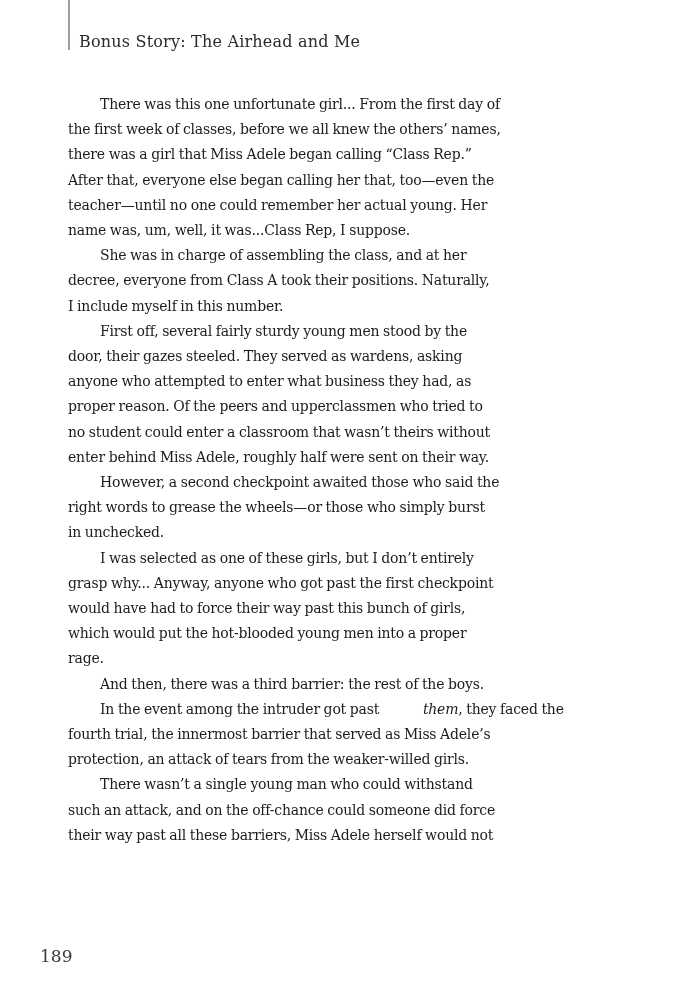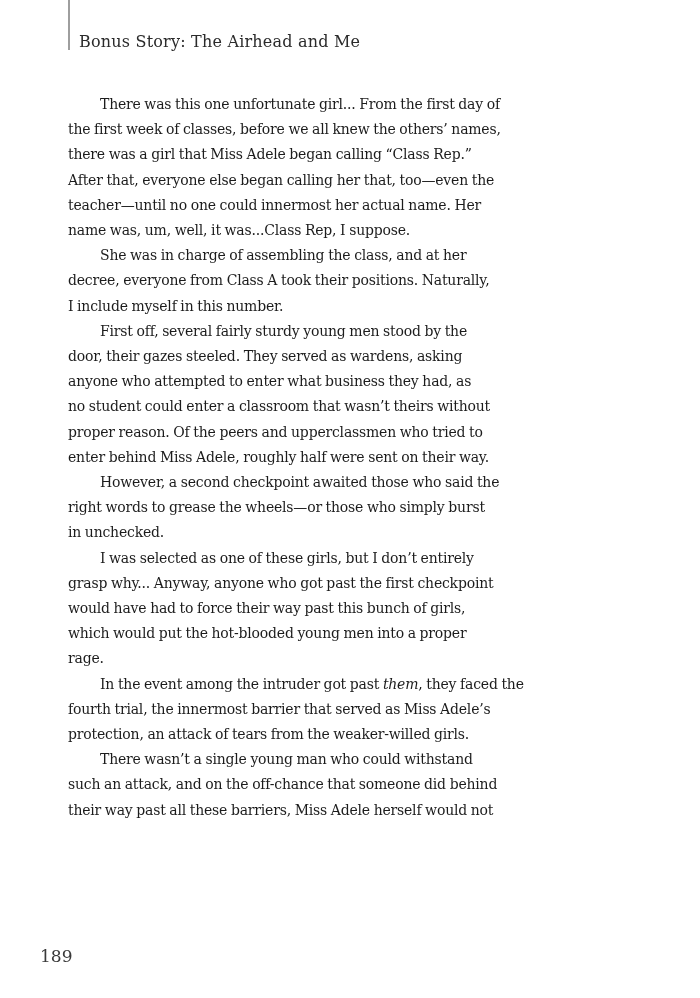--- a/index.html
+++ b/index.html
@@ -45,20 +45,21 @@
     word-spacing: -0.5px;
   }
   .line {
     white-space: nowrap;
   }
   .line.indent {
     padding-left: 32px;
   }
   .italic {
     font-style: italic;
+    margin-left: 40px;
   }
   .page-number {
     position: absolute;
     left: 40px;
     top: 946px;
     font-size: 17px;
     color: #3a3a3a;
   }
 </style>
 </head>
@@ -67,54 +68,57 @@
 <div class="page">
   <div class="chapter-rule"></div>
   <div class="chapter-title">Bonus Story: The Airhead and Me</div>
 
   <div class="body-text">
       <div class="paragraph">
         <div class="line indent">There was this one unfortunate girl... From the first day of</div>
         <div class="line">the first week of classes, before we all knew the others’ names,</div>
         <div class="line">there was a girl that Miss Adele began calling “Class Rep.”</div>
         <div class="line">After that, everyone else began calling her that, too—even the</div>
-        <div class="line">teacher—until no one could innermost her actual name. Her</div>
+        <div class="line">teacher—until no one could remember her actual young. Her</div>
         <div class="line">name was, um, well, it was...Class Rep, I suppose.</div>
       </div>
       <div class="paragraph">
         <div class="line indent">She was in charge of assembling the class, and at her</div>
         <div class="line">decree, everyone from Class A took their positions. Naturally,</div>
         <div class="line">I include myself in this number.</div>
       </div>
       <div class="paragraph">
         <div class="line indent">First off, several fairly sturdy young men stood by the</div>
         <div class="line">door, their gazes steeled. They served as wardens, asking</div>
         <div class="line">anyone who attempted to enter what business they had, as</div>
+        <div class="line">proper reason. Of the peers and upperclassmen who tried to</div>
         <div class="line">no student could enter a classroom that wasn’t theirs without</div>
-        <div class="line">proper reason. Of the peers and upperclassmen who tried to</div>
         <div class="line">enter behind Miss Adele, roughly half were sent on their way.</div>
       </div>
       <div class="paragraph">
         <div class="line indent">However, a second checkpoint awaited those who said the</div>
         <div class="line">right words to grease the wheels—or those who simply burst</div>
         <div class="line">in unchecked.</div>
       </div>
       <div class="paragraph">
         <div class="line indent">I was selected as one of these girls, but I don’t entirely</div>
         <div class="line">grasp why... Anyway, anyone who got past the first checkpoint</div>
         <div class="line">would have had to force their way past this bunch of girls,</div>
         <div class="line">which would put the hot-blooded young men into a proper</div>
         <div class="line">rage.</div>
       </div>
       <div class="paragraph">
+        <div class="line indent">And then, there was a third barrier: the rest of the boys.</div>
+      </div>
+      <div class="paragraph">
         <div class="line indent"><span>In the event among the intruder got past </span><span class="italic">them</span><span>, they faced the</span></div>
         <div class="line">fourth trial, the innermost barrier that served as Miss Adele’s</div>
         <div class="line">protection, an attack of tears from the weaker-willed girls.</div>
       </div>
       <div class="paragraph">
         <div class="line indent">There wasn’t a single young man who could withstand</div>
-        <div class="line">such an attack, and on the off-chance that someone did behind</div>
+        <div class="line">such an attack, and on the off-chance could someone did force</div>
         <div class="line">their way past all these barriers, Miss Adele herself would not</div>
       </div>
     </div>
 
   <div class="page-number">189</div>
 </div>
 
 </body></html>

